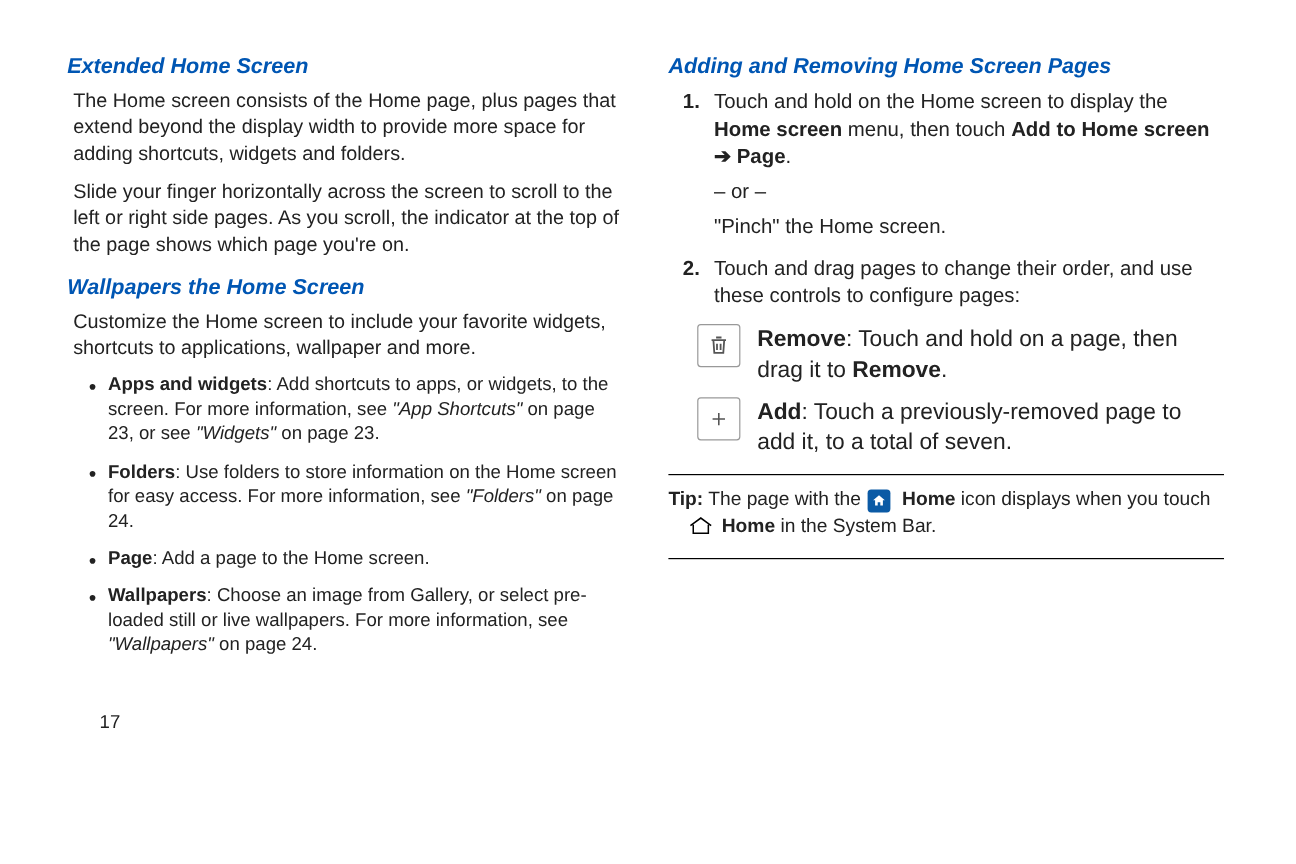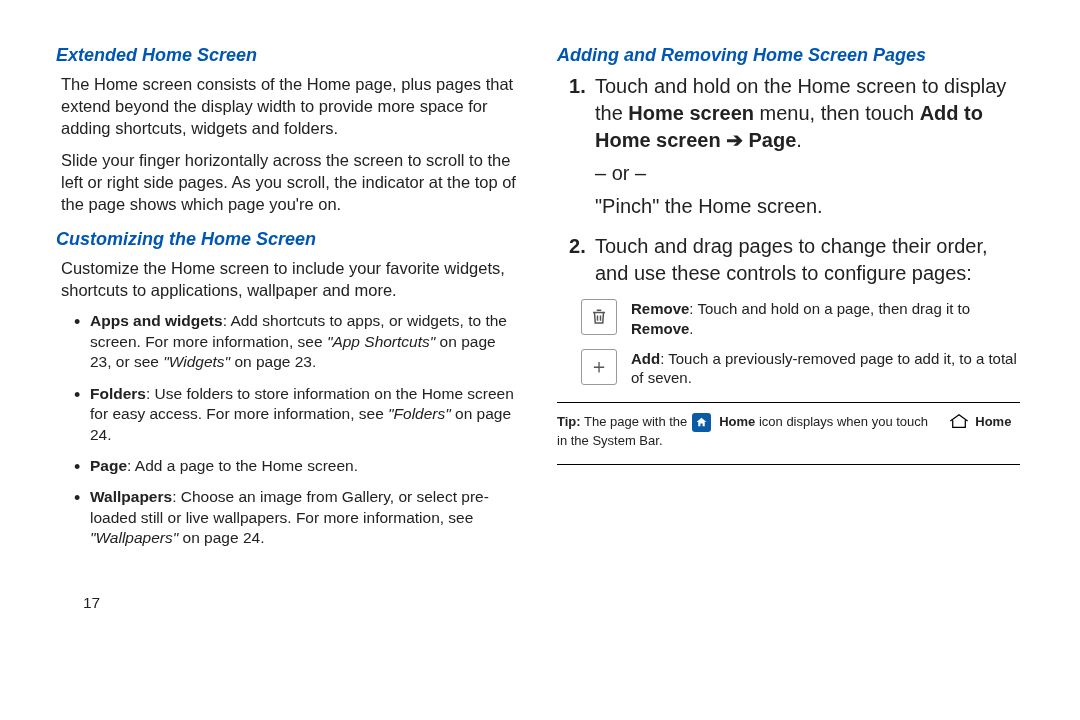--- a/index.html
+++ b/index.html
@@ -7,48 +7,48 @@
 .cols{display:flex;gap:38px;}
 .col{flex:1;min-width:0;}
 .h{color:#0056b3;font-weight:800;font-style:italic;font-size:18px;margin:0 0 7px 0;line-height:1.15;}
 .h.sub{margin-top:14px;}
 p{margin:0 0 10px 0;font-size:16.5px;line-height:1.34;}
 .indent{margin-left:5px;}
 ul{list-style:none;padding:0;margin:0 0 0 18px;}
 ul li{position:relative;padding-left:16px;margin:0 0 11px 0;font-size:15.5px;line-height:1.32;}
 ul li::before{content:"•";position:absolute;left:0;top:0;font-size:18px;}
 ol{list-style:none;padding:0;margin:0 0 0 12px;counter-reset:step;}
-ol li{position:relative;padding-left:26px;margin:0 0 12px 0;font-size:20px;line-height:1.36;counter-increment:step;}
+ol li{position:relative;padding-left:26px;margin:0 0 12px 0;font-size:17px;line-height:1.36;counter-increment:step;}
 ol li::before{content:counter(step)".";position:absolute;left:0;top:0;font-weight:700;}
 .b{font-weight:700;}
 .it{font-style:italic;}
 .arrow{font-weight:700;}
 .ctlrow{display:flex;gap:14px;align-items:flex-start;margin:10px 0 10px 24px;}
 .ibox{width:34px;height:34px;border:1px solid #999;border-radius:3px;display:flex;align-items:center;justify-content:center;font-size:20px;color:#555;flex:0 0 34px;}
 .ibox svg{width:18px;height:20px;}
-.ctltxt{flex:1;font-size:15px;line-height:1.32;}
+.ctltxt{flex:1;font-size:19px;line-height:1.32;}
 hr.rule{border:none;border-top:1.5px solid #000;margin:14px 0 10px 0;}
-.tip{font-size:13px;line-height:1.4;margin:0 0 6px 0;padding-left:0;}
+.tip{font-size:16px;line-height:1.4;margin:0 0 6px 0;padding-left:0;}
 .homebadge{display:inline-flex;width:19px;height:19px;background:#0b5aa5;border-radius:3px;align-items:center;justify-content:center;vertical-align:-3px;margin:0 1px;}
 .homebadge svg{width:13px;height:13px;}
 .houseicon{display:inline-flex;width:22px;height:16px;align-items:center;justify-content:center;vertical-align:-3px;margin:0 2px 0 16px;}
 .houseicon svg{width:22px;height:16px;}
 .pagenum{position:absolute;left:83px;bottom:24px;font-size:15.5px;}
 </style>
 </head>
 <body>
 
 <div id="page">
  <div class="cols">
 
   <div class="col">
     <div class="h">Extended Home Screen</div>
     <p class="indent">The Home screen consists of the Home page, plus pages that extend beyond the display width to provide more space for adding shortcuts, widgets and folders.</p>
     <p class="indent">Slide your finger horizontally across the screen to scroll to the left or right side pages. As you scroll, the indicator at the top of the page shows which page you're on.</p>
-    <div class="h sub">Customizing the Home Screen</div>
+    <div class="h sub">Wallpapers the Home Screen</div>
     <p class="indent">Customize the Home screen to include your favorite widgets, shortcuts to applications, wallpaper and more.</p>
     <ul>
       <li>
         <span class="b">Apps and widgets</span><span>: Add shortcuts to apps, or widgets, to the screen. For more information, see </span><span class="it">"App Shortcuts"</span><span> on page 23, or see </span><span class="it">"Widgets"</span><span> on page 23.</span>
       </li>
       <li>
         <span class="b">Folders</span><span>: Use folders to store information on the Home screen for easy access. For more information, see </span><span class="it">"Folders"</span><span> on page 24.</span>
       </li>
       <li>
         <span class="b">Page</span><span>: Add a page to the Home screen.</span>

